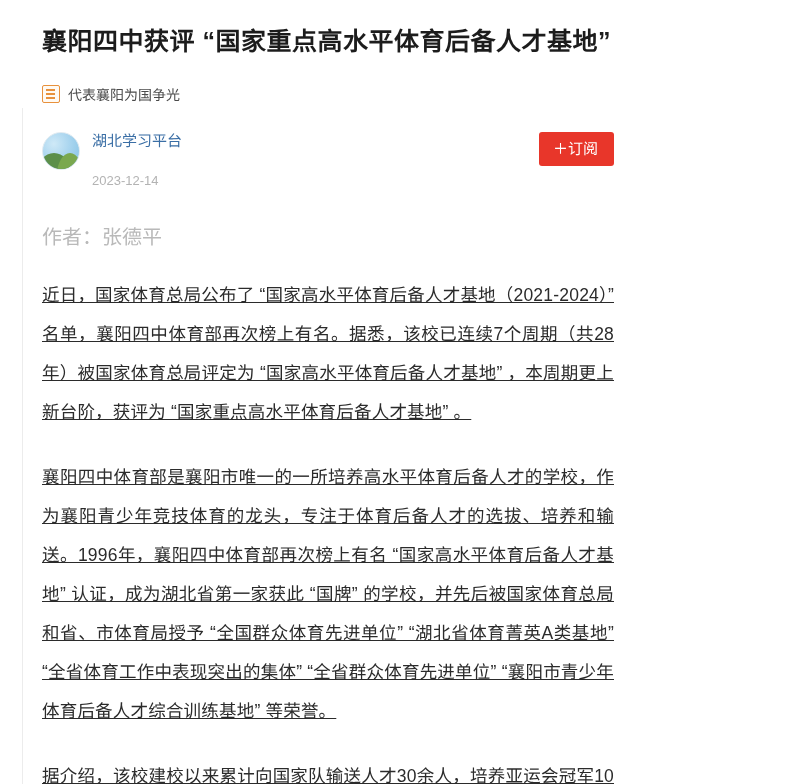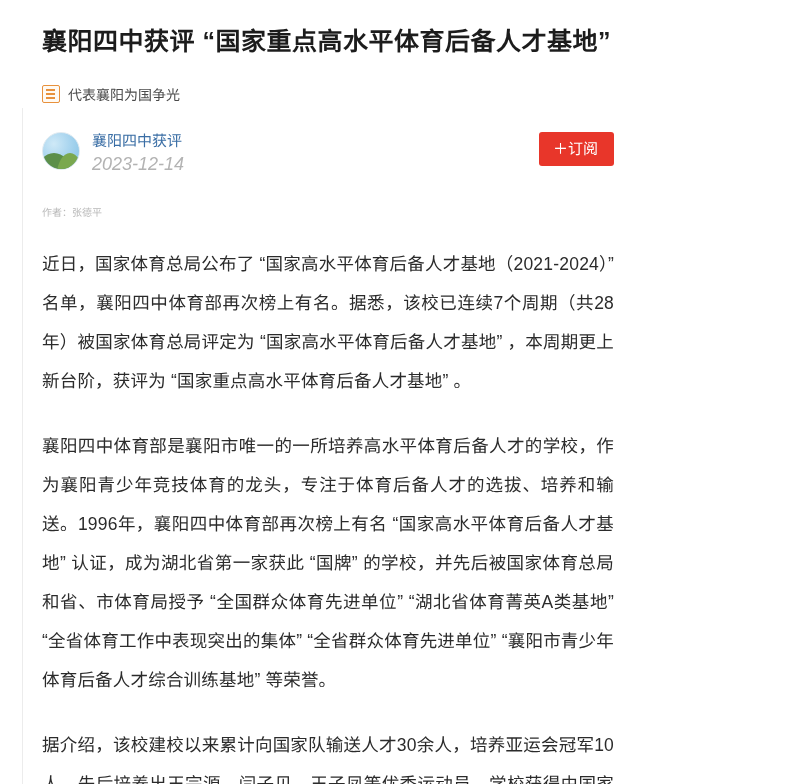--- a/index.html
+++ b/index.html
@@ -115,55 +115,55 @@
     display: flex;
     flex-direction: column;
     justify-content: center;
   }
   .account-name {
     font-size: 15px;
     color: #3a6ea5;
     line-height: 22px;
   }
   .publish-date {
-    font-size: 18px;
+    font-size: 13px;
     color: #b3b3b3;
     line-height: 20px;
-    margin-top: 2px;
-    font-style: italic;
+    margin-top: 19px;
   }
   .subscribe-btn {
     margin-left: auto;
     margin-top: 2px;
     background: #e8362a;
     color: #ffffff;
     font-size: 15px;
     border: none;
     border-radius: 3px;
     padding: 9px 16px 9px 14px;
     line-height: 16px;
     cursor: pointer;
     font-family: inherit;
     white-space: nowrap;
   }
   .author {
     margin-top: 30px;
-    font-size: 10px;
+    font-size: 20px;
     color: #b9b9b9;
   }
   .article-body {
     margin-top: 26px;
   }
   .article-body p {
     font-size: 17.5px;
     line-height: 39px;
     color: #2b2b2b;
     margin: 0 0 26px 0;
     text-align: justify;
     letter-spacing: 0.2px;
+    text-decoration: underline;
   }
   .article-body p:last-child {
     margin-bottom: 0;
   }
 </style>
 </head>
 <body>
 
 <div class="page">
 
@@ -174,21 +174,21 @@
     <h1 class="title">襄阳四中获评 “国家重点高水平体育后备人才基地”</h1>
 
     <div class="source-line">
       <span class="platform-badge"></span>
       <span class="source-text">代表襄阳为国争光</span>
     </div>
 
     <div class="meta-row">
       <div class="avatar"></div>
       <div class="meta-text">
-        <span class="account-name">襄阳四中获评</span>
+        <span class="account-name">湖北学习平台</span>
         <span class="publish-date">2023-12-14</span>
       </div>
       <button class="subscribe-btn">＋订阅</button>
     </div>
 
     <div class="author">作者：张德平</div>
 
     <div class="article-body">
       <p>近日，国家体育总局公布了 “国家高水平体育后备人才基地（2021-2024）” 名单，襄阳四中体育部再次榜上有名。据悉，该校已连续7个周期（共28年）被国家体育总局评定为 “国家高水平体育后备人才基地” ，本周期更上新台阶，获评为 “国家重点高水平体育后备人才基地” 。</p>
       <p>襄阳四中体育部是襄阳市唯一的一所培养高水平体育后备人才的学校，作为襄阳青少年竞技体育的龙头，专注于体育后备人才的选拔、培养和输送。1996年，襄阳四中体育部再次榜上有名 “国家高水平体育后备人才基地” 认证，成为湖北省第一家获此 “国牌” 的学校，并先后被国家体育总局和省、市体育局授予 “全国群众体育先进单位” “湖北省体育菁英A类基地” “全省体育工作中表现突出的集体” “全省群众体育先进单位” “襄阳市青少年体育后备人才综合训练基地” 等荣誉。</p>

